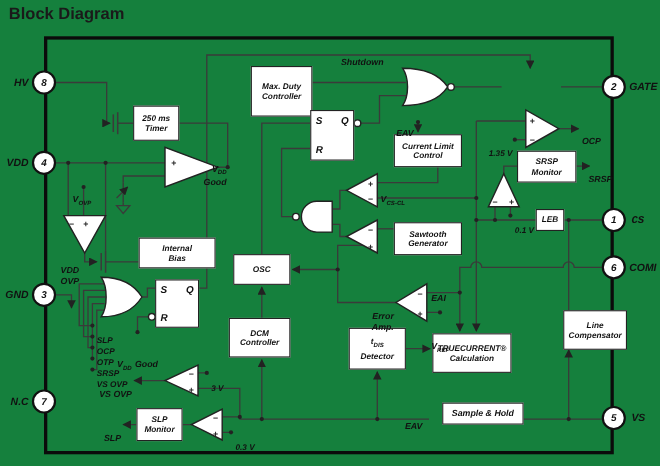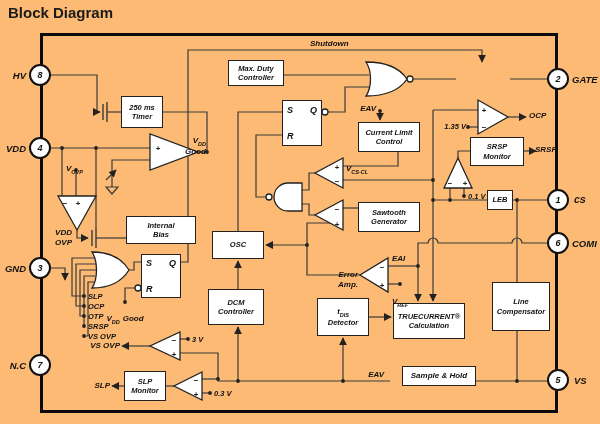--- a/index.html
+++ b/index.html
@@ -1,27 +1,27 @@
 <!DOCTYPE html>
 <html><head>
 <meta charset="utf-8">
 <style>
   html,body{margin:0;padding:0;background:#fff;}
-  .canvas{position:relative;width:600px;height:424px;background:#fdba74;overflow:hidden;
+  .canvas{position:relative;width:600px;height:424px;background:#15803d;overflow:hidden;
           font-family:"Liberation Sans",sans-serif;color:#111;}
   .title{position:absolute;left:8px;top:4px;font:bold 15px "Liberation Sans",sans-serif;color:#1a1a1a;}
   .outer{position:absolute;left:40px;top:33px;width:518px;height:380px;box-sizing:border-box;
          border:3px solid #0b0b0b;background:transparent;}
   svg.wires{position:absolute;left:0;top:0;}
   .blk{position:absolute;box-sizing:border-box;background:#fff;border:1.4px solid #222;
        display:flex;align-items:center;justify-content:center;text-align:center;
        font:italic bold 7.5px "Liberation Sans",sans-serif;line-height:1.25;white-space:pre-line;}
   .latch{position:absolute;box-sizing:border-box;background:#fff;border:1.4px solid #222;}
   .latch span{position:absolute;font:italic bold 9px "Liberation Sans",sans-serif;}
-  .lbl{position:absolute;font:italic bold 8px "Liberation Sans",sans-serif;white-space:pre-line;line-height:1.2;}
+  .lbl{position:absolute;font:italic bold 8px "Liberation Sans",sans-serif;white-space:pre-line;line-height:1.2;margin-top:13px;}
   .lbl.small{font-size:7.5px;}
   .right{text-align:right;}
   .center{text-align:center;}
   sub{font-size:5.5px;}
   .gap{margin-left:3px;}
   .pin{position:absolute;width:22px;height:22px;box-sizing:border-box;border:2px solid #111;
        border-radius:50%;background:#fff;display:flex;align-items:center;justify-content:center;
        font:italic bold 9px "Liberation Sans",sans-serif;}
   .pinlbl{position:absolute;font:italic bold 9.5px "Liberation Sans",sans-serif;}
   svg text{font:bold 8px "Liberation Sans",sans-serif;fill:#222;}
@@ -208,42 +208,42 @@
       <text x="337" y="227">+</text>
       <text x="382" y="270">−</text>
       <text x="382" y="288">+</text>
       <text x="174" y="343">−</text>
       <text x="174" y="357">+</text>
       <text x="196" y="383">−</text>
       <text x="196" y="397">+</text>
     </g>
   </svg>
 
-  <div class="blk" style="left:228px;top:60px;width:56px;height:26px;">Max. Duty
+  <div class="blk" style="left:228px;top:60px;width:56px;height:46px;">Max. Duty
 Controller</div>
   <div class="blk" style="left:121px;top:96px;width:42px;height:32px;">250 ms
 Timer</div>
   <div class="blk" style="left:358px;top:122px;width:62px;height:30px;">Current Limit
 Control</div>
   <div class="blk" style="left:470px;top:137px;width:54px;height:29px;">SRSP
 Monitor</div>
   <div class="blk" style="left:358px;top:202px;width:62px;height:30px;">Sawtooth
 Generator</div>
   <div class="blk" style="left:126px;top:216px;width:70px;height:28px;">Internal
 Bias</div>
   <div class="blk" style="left:487px;top:190px;width:26px;height:20px;">LEB</div>
   <div class="blk" style="left:212px;top:231px;width:52px;height:28px;">OSC</div>
   <div class="blk" style="left:208px;top:289px;width:56px;height:36px;">DCM
 Controller</div>
   <div class="blk" style="left:317px;top:298px;width:52px;height:38px;">
     <div><span>t</span><sub>DIS</sub><br><span>Detector</span></div>
   </div>
   <div class="blk" style="left:393px;top:303px;width:72px;height:36px;">TRUECURRENT®
 Calculation</div>
-  <div class="blk" style="left:492px;top:282px;width:58px;height:49px;">Line
+  <div class="blk" style="left:512px;top:282px;width:58px;height:36px;">Line
 Compensator</div>
   <div class="blk" style="left:402px;top:366px;width:74px;height:20px;font-size:8px;font-style:italic;">Sample &amp; Hold</div>
   <div class="blk" style="left:124px;top:371px;width:42px;height:30px;">SLP
 Monitor</div>
 
   <div class="latch" style="left:282px;top:100px;width:40px;height:46px;">
     <span style="left:4px;top:4px;">S</span>
     <span style="right:4px;top:4px;">Q</span>
     <span style="left:4px;bottom:4px;">R</span>
   </div>

